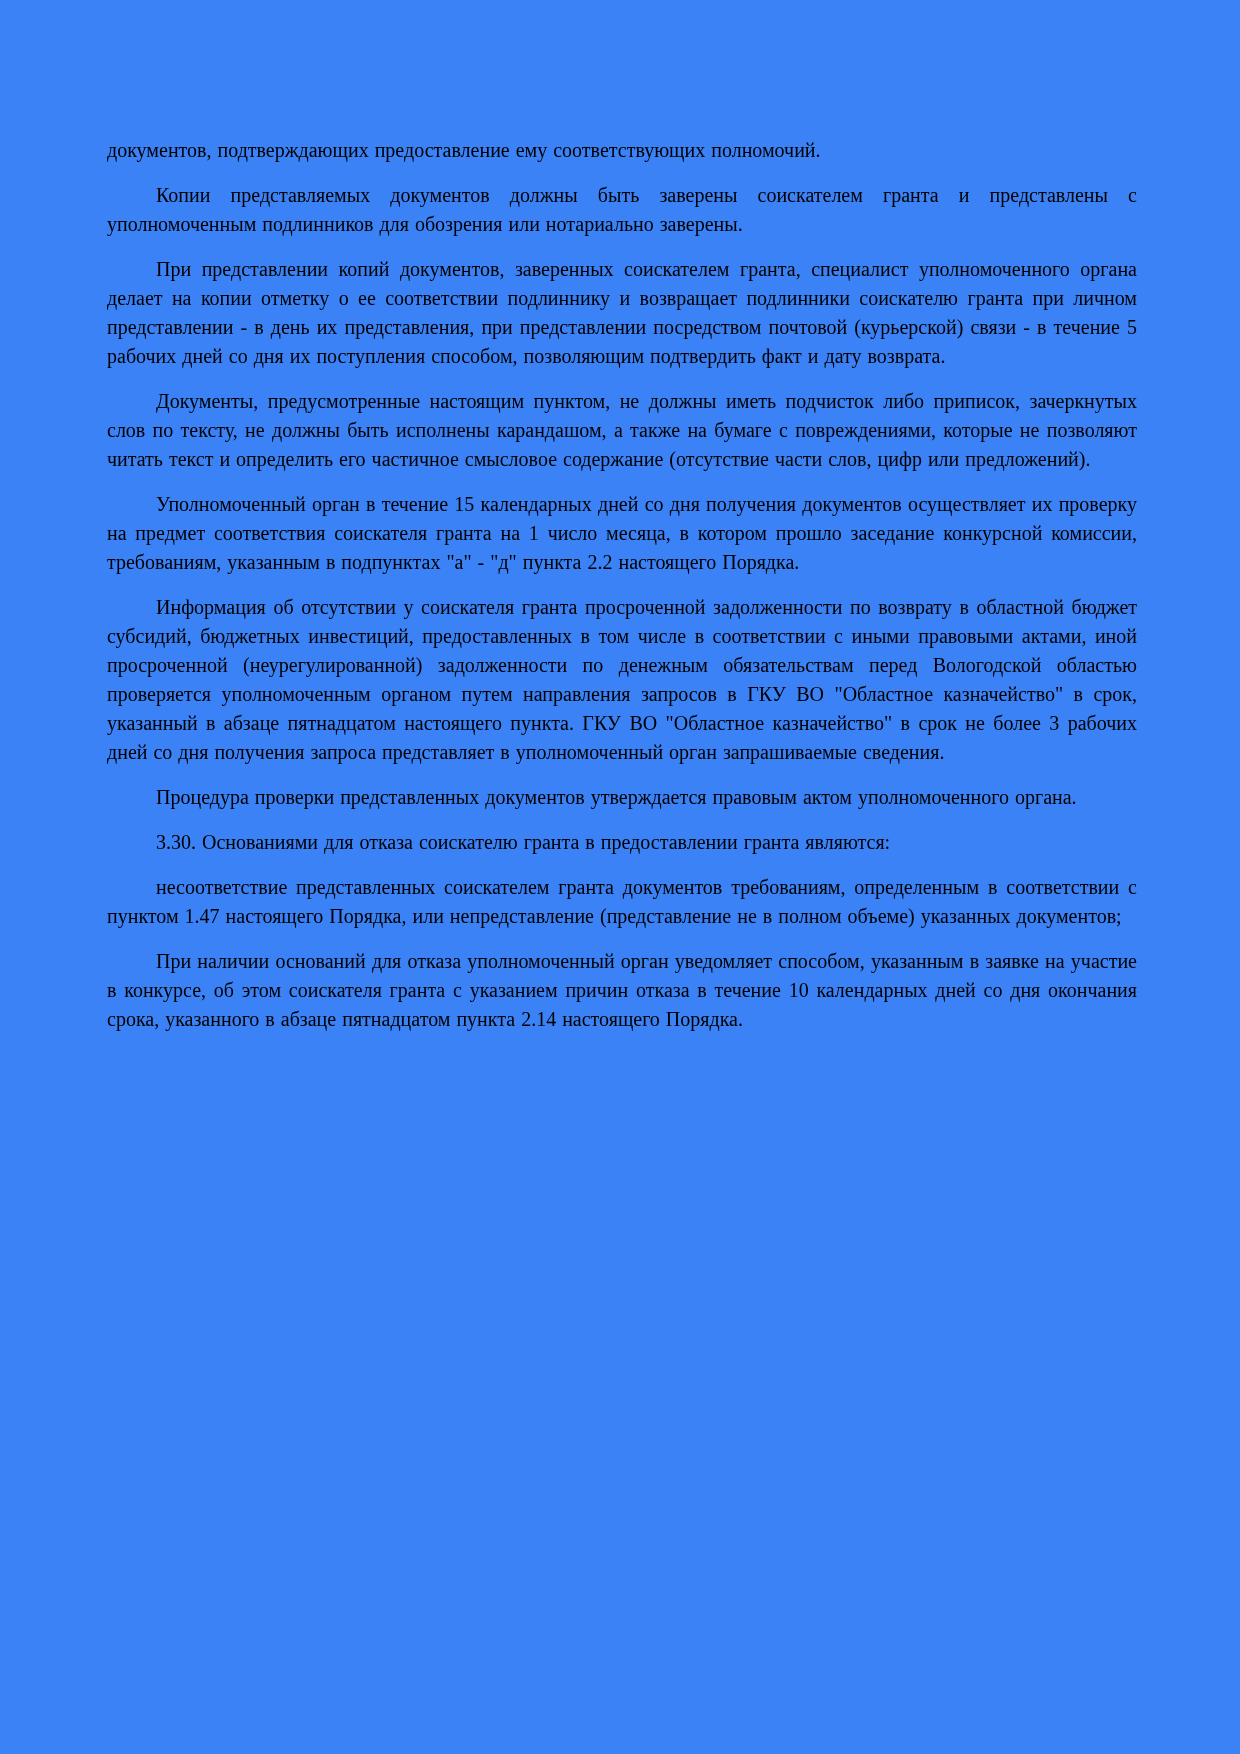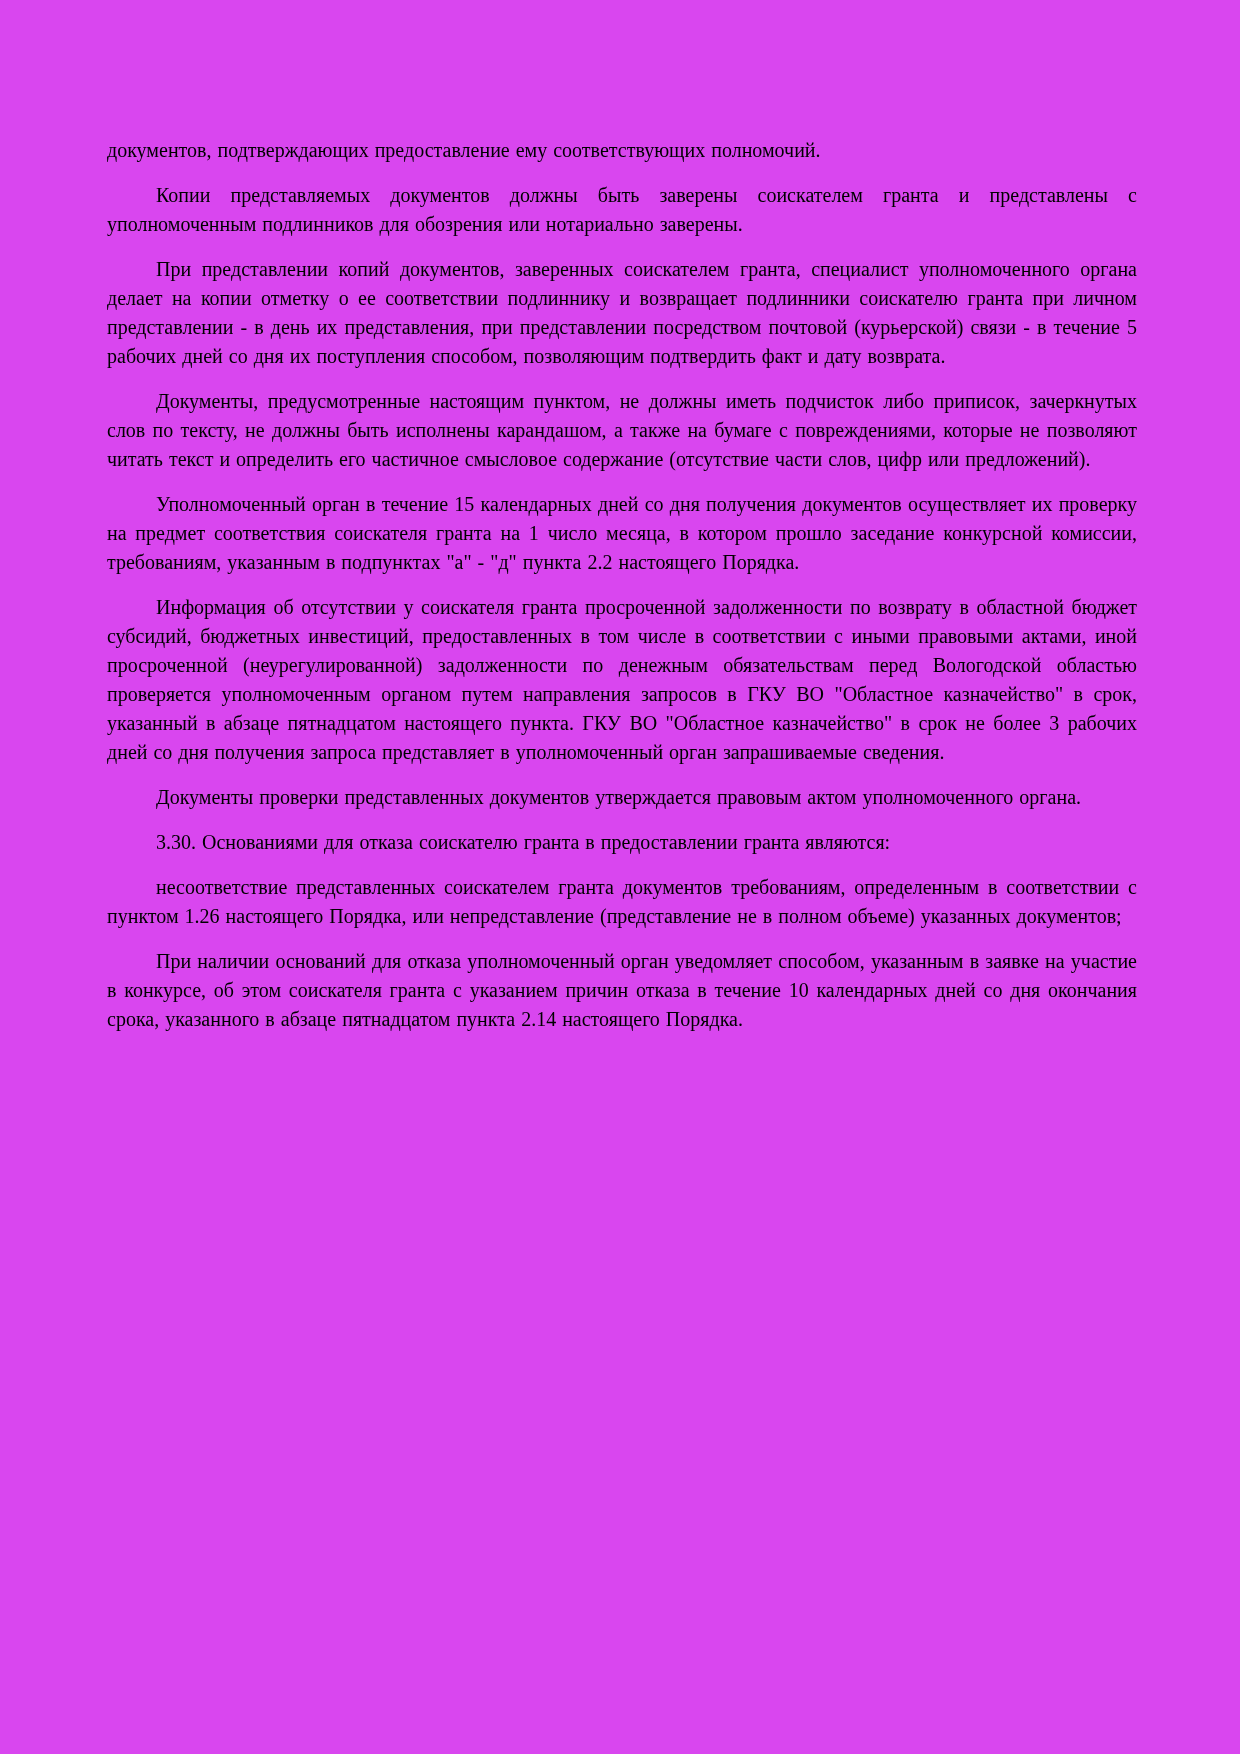--- a/index.html
+++ b/index.html
@@ -12,21 +12,21 @@
     height: 1754px;
     font-family: "Liberation Serif", "DejaVu Serif", serif;
     color: #000000;
     overflow: hidden;
   }
   .page {
     box-sizing: border-box;
     width: 1240px;
     height: 1754px;
     padding: 136px 103px 80px 107px;
-    background: #d946ef;
+    background: #3b82f6;
   }
   .page p {
     margin: 0 0 16px 0;
     font-size: 20px;
     line-height: 29px;
     text-align: justify;
     text-indent: 49px;
     word-spacing: 1px;
   }
   .page p.continuation {
@@ -36,17 +36,17 @@
 </head>
 <body>
 
 <div class="page">
   <p class="continuation">документов, подтверждающих предоставление ему соответствующих полномочий.</p>
   <p>Копии представляемых документов должны быть заверены соискателем гранта и представлены с уполномоченным подлинников для обозрения или нотариально заверены.</p>
   <p>При представлении копий документов, заверенных соискателем гранта, специалист уполномоченного органа делает на копии отметку о ее соответствии подлиннику и возвращает подлинники соискателю гранта при личном представлении - в день их представления, при представлении посредством почтовой (курьерской) связи - в течение 5 рабочих дней со дня их поступления способом, позволяющим подтвердить факт и дату возврата.</p>
   <p>Документы, предусмотренные настоящим пунктом, не должны иметь подчисток либо приписок, зачеркнутых слов по тексту, не должны быть исполнены карандашом, а также на бумаге с повреждениями, которые не позволяют читать текст и определить его частичное смысловое содержание (отсутствие части слов, цифр или предложений).</p>
   <p>Уполномоченный орган в течение 15 календарных дней со дня получения документов осуществляет их проверку на предмет соответствия соискателя гранта на 1 число месяца, в котором прошло заседание конкурсной комиссии, требованиям, указанным в подпунктах "а" - "д" пункта 2.2 настоящего Порядка.</p>
   <p>Информация об отсутствии у соискателя гранта просроченной задолженности по возврату в областной бюджет субсидий, бюджетных инвестиций, предоставленных в том числе в соответствии с иными правовыми актами, иной просроченной (неурегулированной) задолженности по денежным обязательствам перед Вологодской областью проверяется уполномоченным органом путем направления запросов в ГКУ ВО "Областное казначейство" в срок, указанный в абзаце пятнадцатом настоящего пункта. ГКУ ВО "Областное казначейство" в срок не более 3 рабочих дней со дня получения запроса представляет в уполномоченный орган запрашиваемые сведения.</p>
-  <p>Документы проверки представленных документов утверждается правовым актом уполномоченного органа.</p>
+  <p>Процедура проверки представленных документов утверждается правовым актом уполномоченного органа.</p>
   <p>3.30. Основаниями для отказа соискателю гранта в предоставлении гранта являются:</p>
-  <p>несоответствие представленных соискателем гранта документов требованиям, определенным в соответствии с пунктом 1.26 настоящего Порядка, или непредставление (представление не в полном объеме) указанных документов;</p>
+  <p>несоответствие представленных соискателем гранта документов требованиям, определенным в соответствии с пунктом 1.47 настоящего Порядка, или непредставление (представление не в полном объеме) указанных документов;</p>
   <p>При наличии оснований для отказа уполномоченный орган уведомляет способом, указанным в заявке на участие в конкурсе, об этом соискателя гранта с указанием причин отказа в течение 10 календарных дней со дня окончания срока, указанного в абзаце пятнадцатом пункта 2.14 настоящего Порядка.</p>
 </div>
 
 </body></html>

